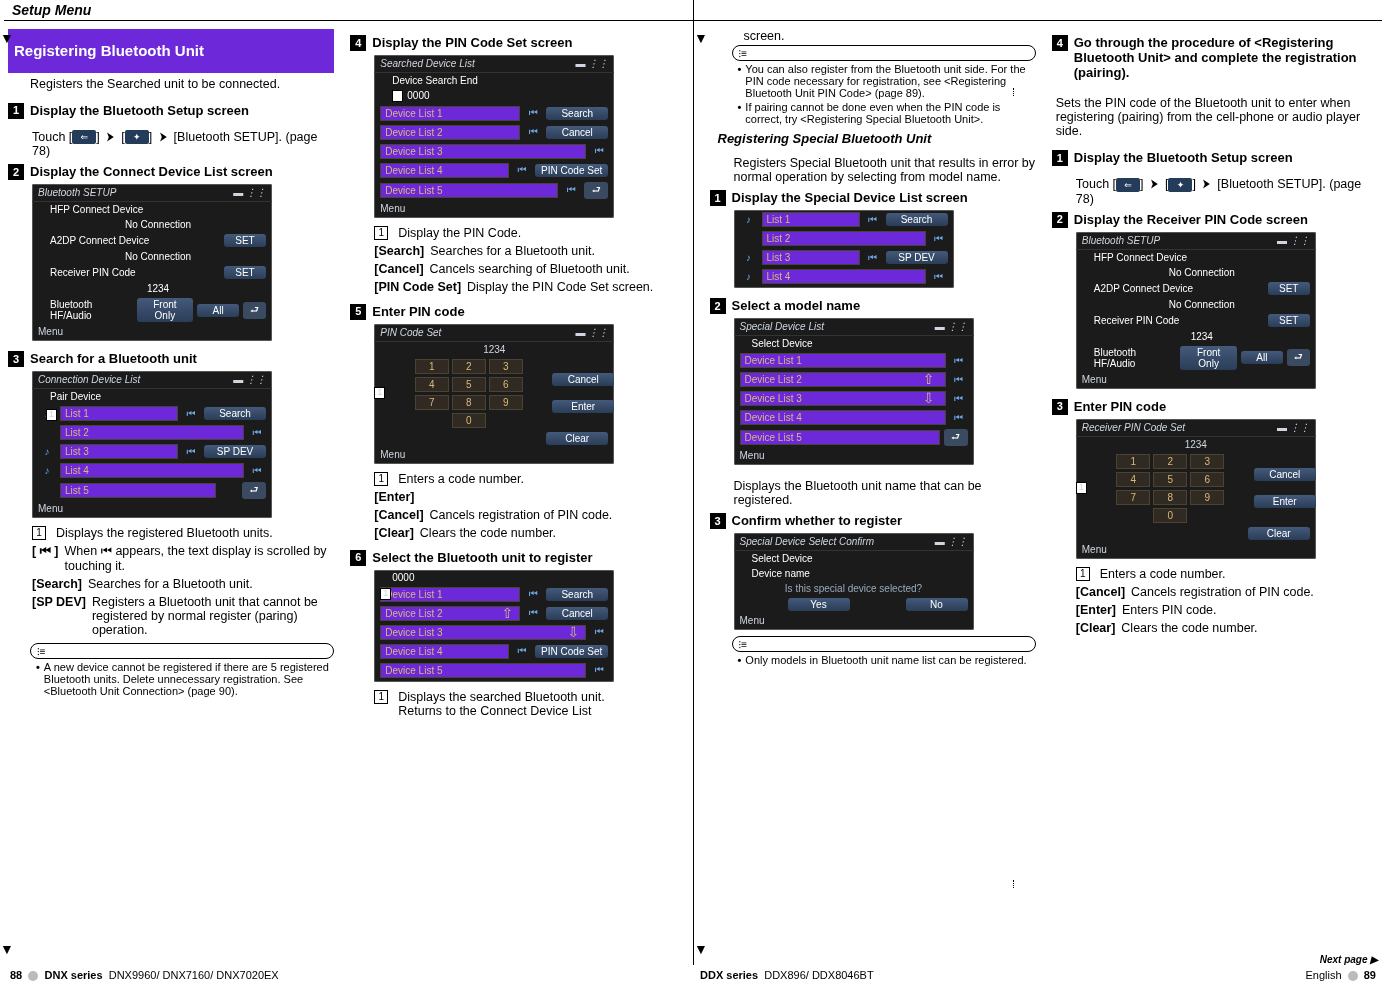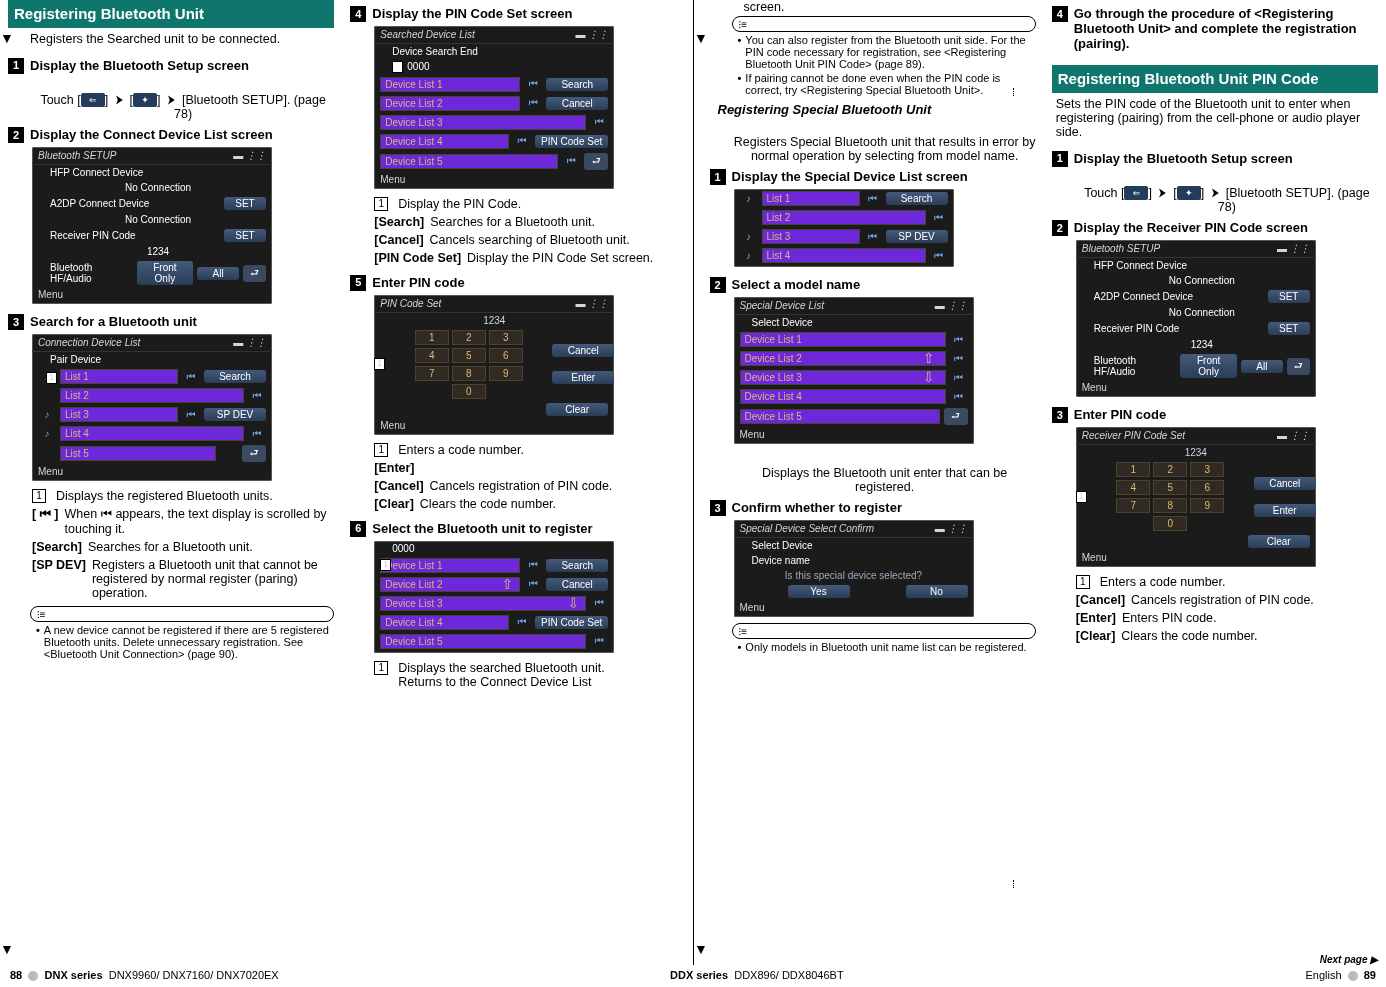--- a/index.html
+++ b/index.html
@@ -45,24 +45,24 @@
   .margin-arrow {
     position: absolute;
     font-size: 14px;
   }
   .arrow-tl { top: 30px; left: 0; }
   .arrow-bl { bottom: 30px; left: 0; }
   .arrow-m-top { top: 30px; left: 694px; }
   .arrow-m-bot { bottom: 30px; left: 694px; }
 
   .section-title {
-    background: #0f766e;
+    background: #6d28d9;
     color: #fff;
     font-weight: bold;
-    padding: 4px 6px;
+    padding: 12px 6px;
     font-size: 15px;
     line-height: 1.3;
     margin-bottom: 2px;
   }
   .section-desc {
     margin: 2px 0 6px 0;
   }
   .step {
     display: flex;
     gap: 6px;
@@ -81,23 +81,22 @@
     justify-content: center;
     font-size: 11px;
     font-weight: bold;
     line-height: 1;
   }
   .step-body {
     flex: 1;
   }
   .indent {
     margin-left: 24px;
-    margin-top: 18px;
+    margin-top: 10px;
     font-weight: normal;
-    text-align: center;
   }
   .chip {
     display: inline-flex;
     align-items: center;
     justify-content: center;
     width: 24px;
     height: 14px;
     background: #243b5a;
     color: #fff;
     border-radius: 2px;
@@ -285,20 +284,21 @@
     position: absolute;
     left: 1013px;
     top: 880px;
     height: 8px;
   }
 </style>
 </head>
 <body>
 
 <div class="page">
+  <div class="header-title">Setup Menu</div>
 
   <span class="margin-arrow arrow-tl">▼</span>
   <span class="margin-arrow arrow-bl">▼</span>
   <span class="margin-arrow arrow-m-top">▼</span>
   <span class="margin-arrow arrow-m-bot">▼</span>
   <div class="dotline"></div>
   <div class="dotline2"></div>
 
   <div class="columns">
 
@@ -664,21 +664,21 @@
             <span class="row-status">⏮</span>
           </div>
         <div class="shot-row">
             <div class="listcell">Device List 5</div>
             <span class="back-btn">⮐</span>
           </div>
         <div class="shot-row">
             <span>Menu</span>
           </div>
       </div>
-      <div class="indent">Displays the Bluetooth unit enter that can be registered.</div>
+      <div class="indent">Displays the Bluetooth unit name that can be registered.</div>
 
       <div class="step">
           <span class="step-num">3</span>
           <span class="step-body">Confirm whether to register</span>
         </div>
       <div class="shot">
         <div class="shot-title">
             <span>Special Device Select Confirm</span>
             <span>▬ ⋮⋮</span>
           </div>
@@ -706,21 +706,20 @@
         </div>
     </div>
 
     <div class="column">
       <div class="step">
           <span class="step-num">4</span>
           <span class="step-body">Go through the procedure of &lt;Registering Bluetooth Unit&gt; and complete the registration (pairing).</span>
         </div>
 
       <div style="height:14px"></div>
-      <div class="section-title">Registering Bluetooth Unit PIN Code</div>
       <div class="section-desc" style="margin-left:4px">Sets the PIN code of the Bluetooth unit to enter when registering (pairing) from the cell-phone or audio player side.</div>
 
       <div class="step">
           <span class="step-num">1</span>
           <span class="step-body">Display the Bluetooth Setup screen</span>
         </div>
       <div class="indent">
         <span>Touch [</span><span class="chip">⇐</span><span>] </span><span class="caret">➤</span><span> [</span><span class="chip">✦</span><span>] </span><span class="caret">➤</span><span> [Bluetooth SETUP]. (page 78)</span>
       </div>
 
@@ -825,20 +824,20 @@
 
       <div style="flex:1"></div>
       <div class="next-page">Next page ▶</div>
     </div>
   </div>
 
   <div class="footer">
     <div>
       <b>88</b>&nbsp;&nbsp;<span class="circle"></span>&nbsp;&nbsp;<b>DNX series</b>&nbsp;&nbsp;<span>DNX9960/ DNX7160/ DNX7020EX</span>
     </div>
-    <div style="position:absolute;left:670px">
+    <div style="position:absolute;left:700px">
       <b>DDX series</b>&nbsp;&nbsp;<span>DDX896/ DDX8046BT</span>
     </div>
     <div>
       <span>English</span>&nbsp;&nbsp;<span class="circle"></span>&nbsp;&nbsp;<b>89</b>
     </div>
   </div>
 </div>
 
 </body></html>

